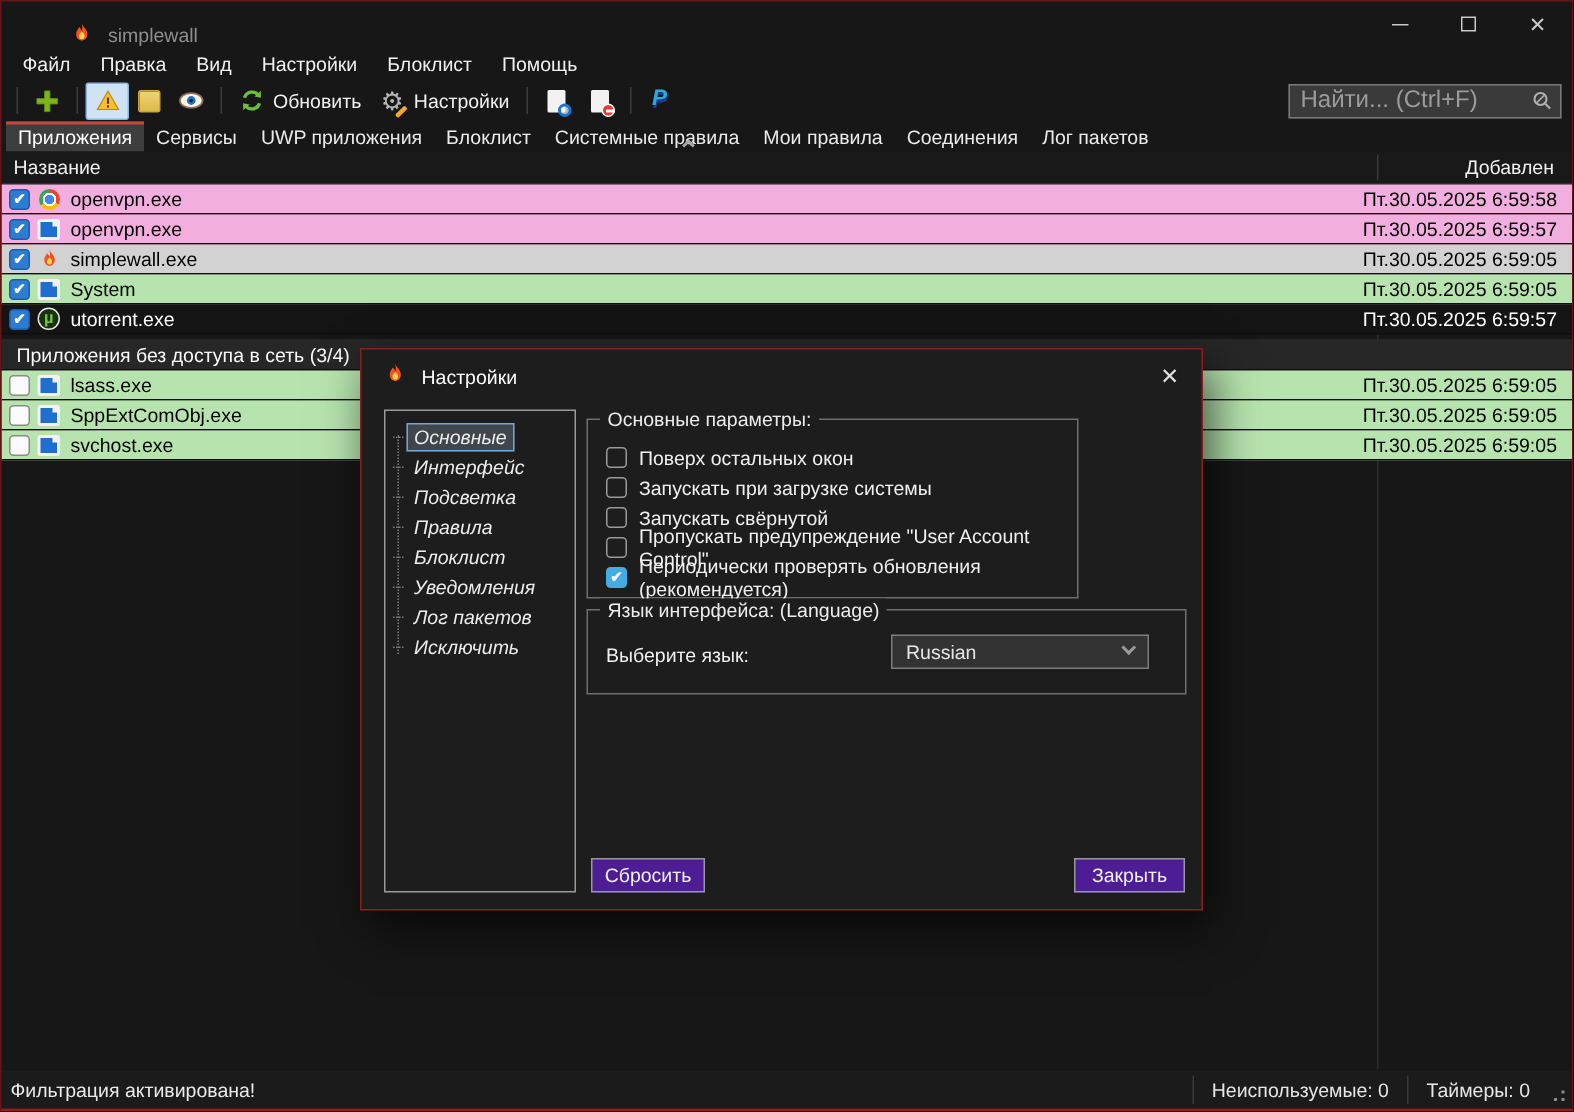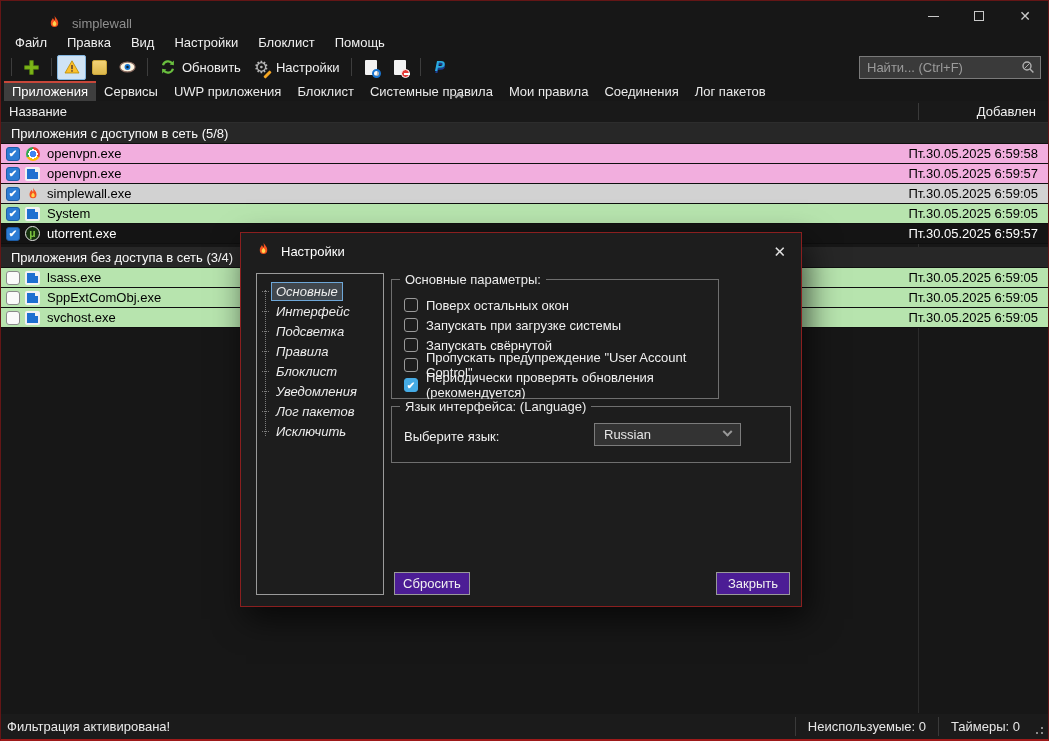--- a/index.html
+++ b/index.html
@@ -21,21 +21,21 @@
   .menubar{height:22px;display:flex;align-items:center;padding-left:4px;}
   .mitem{padding:2px 10px;cursor:default;}
   
   .toolbar{height:28px;display:flex;align-items:center;padding:0 5px;}
   .tbtn{display:flex;align-items:center;gap:6px;padding:3px 5px;border-radius:2px;border:1px solid transparent;}
   .tbtn.sel{background:#cfe3f5;border:1px solid #84b6e0;}
   .tsep{width:1px;height:18px;background:#3d3d3d;margin:0 5px;}
   .tlabel{color:#f0f0f0;}
   .search{margin-left:auto;position:relative;margin-right:2px;}
   .search input{width:182px;height:23px;background:#3a3a3a;border:1px solid #7a7a7a;color:#e0e0e0;
-    padding:0 26px 0 7px;font-family:"Liberation Sans",sans-serif;font-size:13px;outline:none;}
+    padding:0 26px 0 7px;font-family:"Liberation Sans",sans-serif;font-size:16px;outline:none;}
   .search input::placeholder{color:#9b9b9b;}
   .search .mag{position:absolute;right:6px;top:4px;}
   
   .i16{width:17px;height:17px;display:flex;align-items:center;justify-content:center;flex:0 0 auto;}
   .yellow-sq{width:15px;height:15px;border-radius:2px;background:linear-gradient(#f2d277,#ddb84b);border:1px solid #c9a53a;}
   .gear-wrap{position:relative;font-size:17px;color:#b5b5b5;line-height:1;}
   .gear-pencil{position:absolute;right:-2px;bottom:0;width:9px;height:3px;background:#f5a623;transform:rotate(-45deg);border-radius:1px;}
   .doc{position:relative;width:12px;height:15px;background:#f2f2f2;border-radius:1px;}
   .doc .ov{position:absolute;right:-4px;bottom:-3px;width:9px;height:9px;border-radius:50%;}
   .ov.magv{border:2px solid #1976d2;background:rgba(255,255,255,.7);}
@@ -97,21 +97,21 @@
   .tlab{padding:1px 4px;border:1px solid transparent;white-space:nowrap;font-style:italic;}
   .titem.sel .tlab{background:#40464c;border:1px solid #6ea7d8;}
   .gbox{position:absolute;border:1px solid #6f6f6f;}
   .glabel{position:absolute;top:-8px;left:8px;background:#1d1d1d;padding:0 5px;color:#ececec;white-space:nowrap;}
   #gbox1{left:150px;top:46px;width:328px;height:120px;padding:15px 0 0 12px;}
   #gbox2{left:150px;top:173px;width:400px;height:57px;}
   .drow{display:flex;align-items:center;gap:8px;height:20px;}
   .dcb{width:14px;height:14px;border:1px solid #9a9a9a;border-radius:3px;display:flex;align-items:center;justify-content:center;flex:0 0 auto;}
   .dcb.on{background:#45abe5;border-color:#45abe5;color:#fff;font-size:10px;font-weight:bold;}
   .langlabel{position:absolute;left:12px;top:22px;}
-  .ddl{position:absolute;left:202px;top:16px;width:147px;height:23px;background:#333;border:1px solid #7c7c7c;
+  .ddl{position:absolute;left:202px;top:16px;width:172px;height:23px;background:#333;border:1px solid #7c7c7c;
     display:flex;align-items:center;padding:0 9px;color:#e6e6e6;}
   .ddl-chev{margin-left:auto;width:7px;height:7px;border-right:2px solid #9a9a9a;border-bottom:2px solid #9a9a9a;
     transform:rotate(45deg) translate(-2px,-2px);}
   .dbtn{position:absolute;height:23px;background:#4c1d95;border:1px solid #999;color:#f0f0f0;
     display:flex;align-items:center;justify-content:center;}
   #btnreset{left:153px;top:339px;width:76px;}
   #btnclose{left:475px;top:339px;width:74px;}
 </style>
 </head>
 <body>
@@ -240,21 +240,20 @@
 
   <div class="lheader">
     <span class="lh-name">Название</span>
     <span class="lh-sep"></span>
     <span class="lh-added">Добавлен</span>
   </div>
 
   <div class="vline"></div>
 
   <div>
-    <div class="lgroup">Приложения с доступом в сеть (5/8)</div>
 
     <div class="lrow pink">
       <span class="cb on">✔</span>
       <span class="ric">
           <span class="chrome-ic"></span>
         </span>
       <span class="rname">openvpn.exe</span>
       <span class="rdate">Пт.30.05.2025 6:59:58</span>
     </div>
     <div class="lrow pink">

